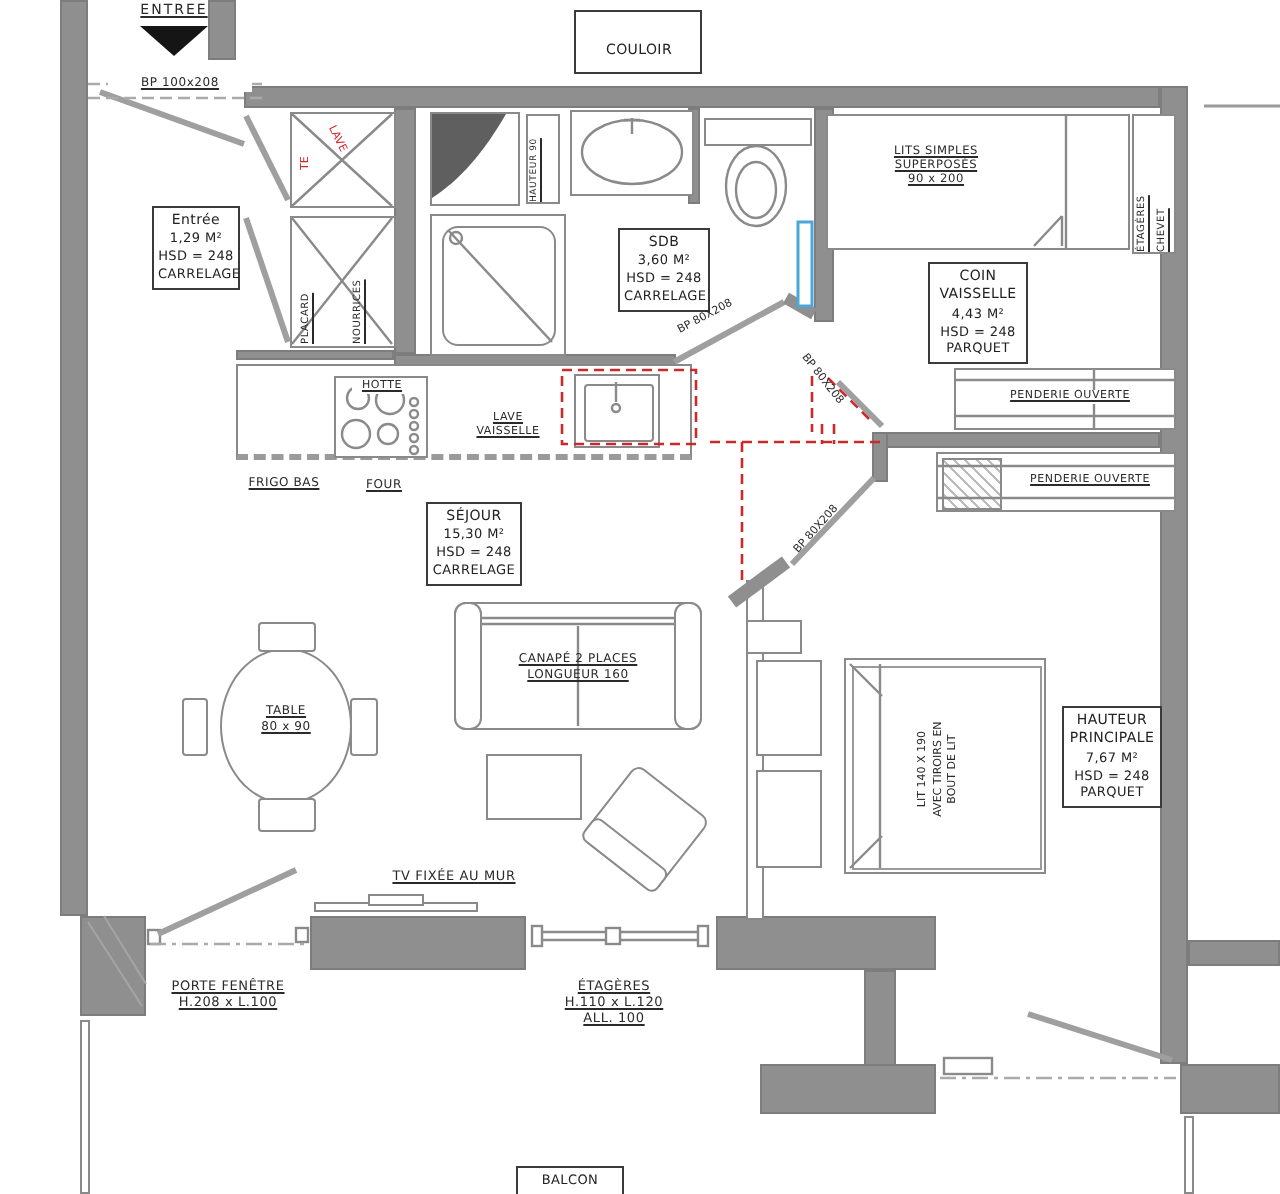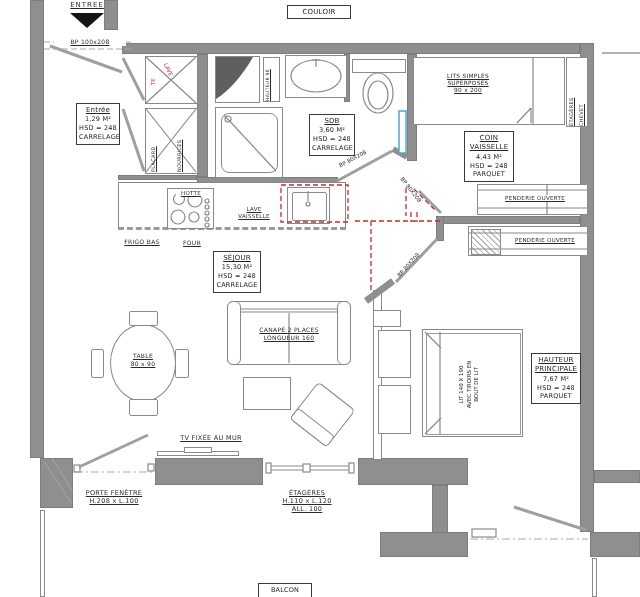--- a/index.html
+++ b/index.html
@@ -8,21 +8,21 @@
   .wall{position:absolute;background:#8f8f8f;outline:1px solid #7d7d7d;outline-offset:-1px;z-index:1;}
   .thin{position:absolute;background:#fff;border:1px solid #8a8a8a;box-sizing:border-box;z-index:1;}
   .furn{position:absolute;background:#fff;border:1px solid #8a8a8a;box-sizing:border-box;z-index:2;}
   .rad50{border-radius:50%;}
   svg.overlay{position:absolute;left:0;top:0;z-index:3;}
   .lbl{position:absolute;color:#2a2a2a;font-size:6px;letter-spacing:.3px;white-space:nowrap;z-index:4;line-height:1.25;text-decoration:underline;}
   .c{text-align:center;}
   .wbg{background:#fff;}
   .box-label{position:absolute;background:#fff;border:1px solid #3a3a3a;color:#222;text-align:center;
              padding:2px 2px;line-height:1.35;box-sizing:border-box;font-size:6.5px;z-index:4;letter-spacing:.2px;}
-  .box-label .nm{text-decoration:underline;font-size:7px;}
+  .box-label .nm{font-size:7px;}
   .v{writing-mode:vertical-rl;transform:rotate(180deg);line-height:1.1;}
   .rot{position:absolute;white-space:nowrap;font-size:5.5px;color:#2a2a2a;z-index:4;}
   .red{color:#cc2a2a;}
   .tri{position:absolute;width:0;height:0;border-left:17px solid transparent;border-right:17px solid transparent;
        border-top:15px solid #151515;z-index:4;}
   .counter-dash{border:1px solid #888;border-bottom:3px dashed #9a9a9a;}
 </style>
 </head>
 <body>
 
@@ -160,21 +160,21 @@
       <path d="M371,221 V292"></path>
       <path d="M414,189 L436,211"></path>
       <path d="M411,212 V222 M417,212 V222"></path>
     </g>
 
     <rect x="399" y="111" width="7" height="42" fill="#ffffff" stroke="#4aa8d8" stroke-width="1.5"></rect>
   </svg>
 
   <div class="lbl c" style="left:62px;top:1px;width:50px;font-size:7px;letter-spacing:1px;">ENTREE</div>
   <div class="tri" style="left:70px;top:13px;"></div>
-  <div class="box-label" style="left:287px;top:5px;width:64px;height:14px;padding:2px;font-size:7px;">COULOIR</div>
+  <div class="box-label" style="left:287px;top:5px;width:64px;height:14px;padding:15px;font-size:7px;">COULOIR</div>
   <div class="lbl c wbg" style="left:54px;top:38px;width:72px;">BP 100x208</div>
 
   <div class="box-label" style="left:76px;top:103px;width:44px;">
     <div class="nm">Entrée</div>
     <div>1,29 M²</div>
     <div>HSD = 248</div>
     <div>CARRELAGE</div>
   </div>
   <div class="box-label" style="left:309px;top:114px;width:46px;">
     <div class="nm">SDB</div>
@@ -238,21 +238,21 @@
   </div>
   <div class="lbl c" style="left:122px;top:352px;width:42px;">
     <div>TABLE</div>
     <div>80 x 90</div>
   </div>
   <div class="rot c" style="left:415px;top:373px;width:110px;text-align:center;transform:rotate(-90deg);font-size:5.5px;line-height:1.4;">
     <div>LIT 140 X 190</div>
     <div>AVEC TIROIRS EN</div>
     <div>BOUT DE LIT</div>
   </div>
-  <div class="lbl c" style="left:166px;top:434px;width:90px;font-size:6.5px;">TV FIXÉE AU MUR</div>
+  <div class="lbl c" style="left:182px;top:434px;width:90px;font-size:6.5px;">TV FIXÉE AU MUR</div>
 
   <div class="lbl c" style="left:72px;top:489px;width:84px;font-size:6.5px;">
     <div>PORTE FENÊTRE</div>
     <div>H.208 x L.100</div>
   </div>
   <div class="lbl c" style="left:265px;top:489px;width:84px;font-size:6.5px;">
     <div>ÉTAGÈRES</div>
     <div>H.110 x L.120</div>
     <div>ALL. 100</div>
   </div>

